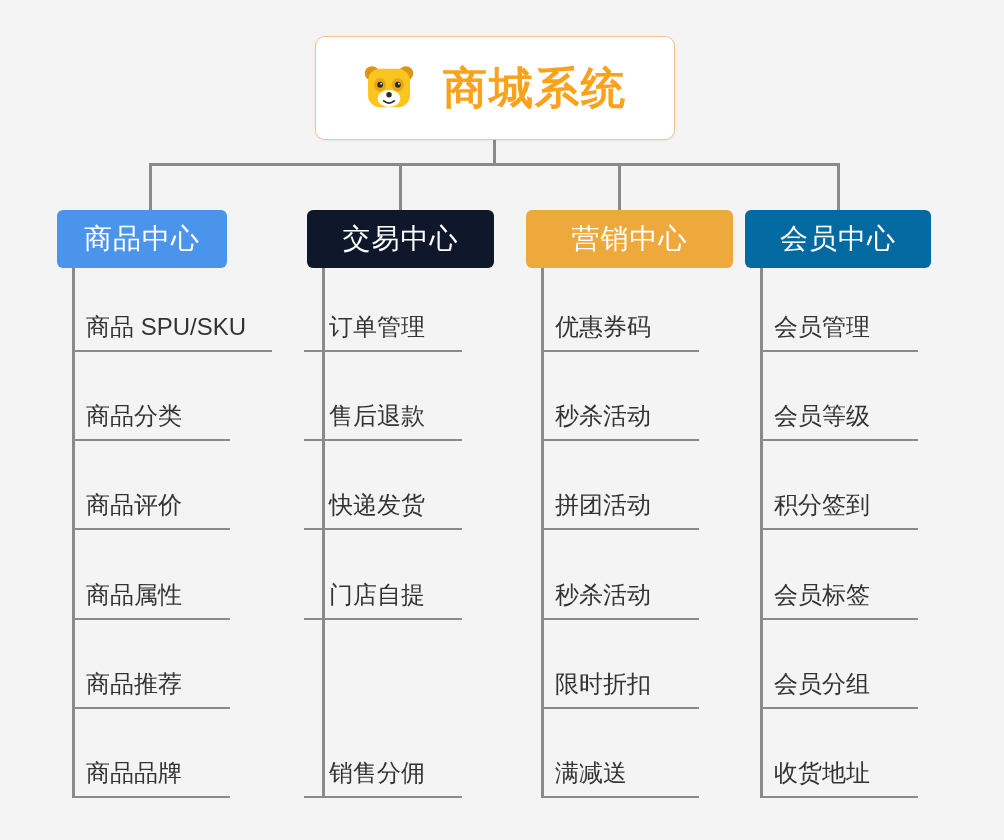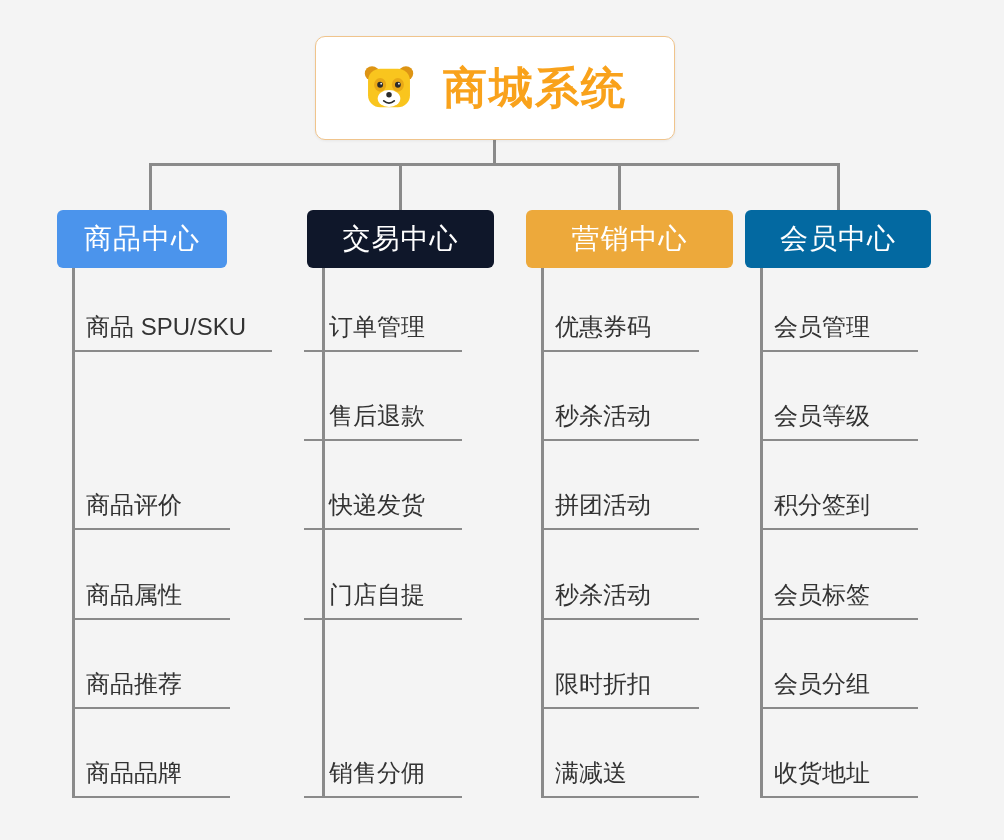--- a/index.html
+++ b/index.html
@@ -126,20 +126,21 @@
   <div class="branch-node b2" style="background-color: #0f172a;">交易中心</div>
   <div class="branch-node b3" style="background-color: rgb(237, 169, 59);">营销中心</div>
   <div class="branch-node b4" style="background-color: #0369a1;">会员中心</div>
 
   <div class="trunk t1"></div>
   <div class="trunk t2"></div>
   <div class="trunk t3"></div>
   <div class="trunk t4"></div>
 
   <div class="child c1 r0">商品 SPU/SKU</div>
+  <div class="child c1 r1">商品分类</div>
   <div class="child c1 r2">商品评价</div>
   <div class="child c1 r3">商品属性</div>
   <div class="child c1 r4">商品推荐</div>
   <div class="child c1 r5">商品品牌</div>
 
   <div class="child c2 r0">订单管理</div>
   <div class="child c2 r1">售后退款</div>
   <div class="child c2 r2">快递发货</div>
   <div class="child c2 r3">门店自提</div>
   <div class="child c2 r5">销售分佣</div>

